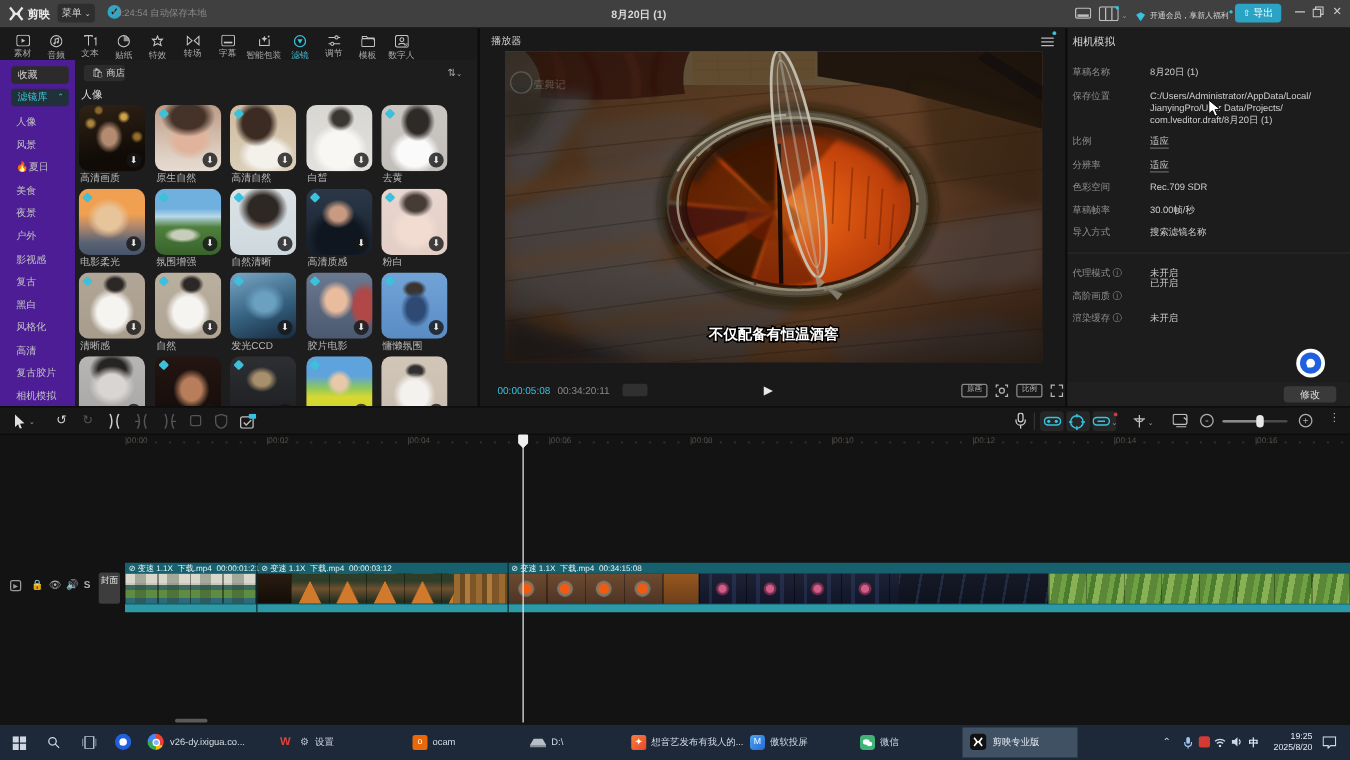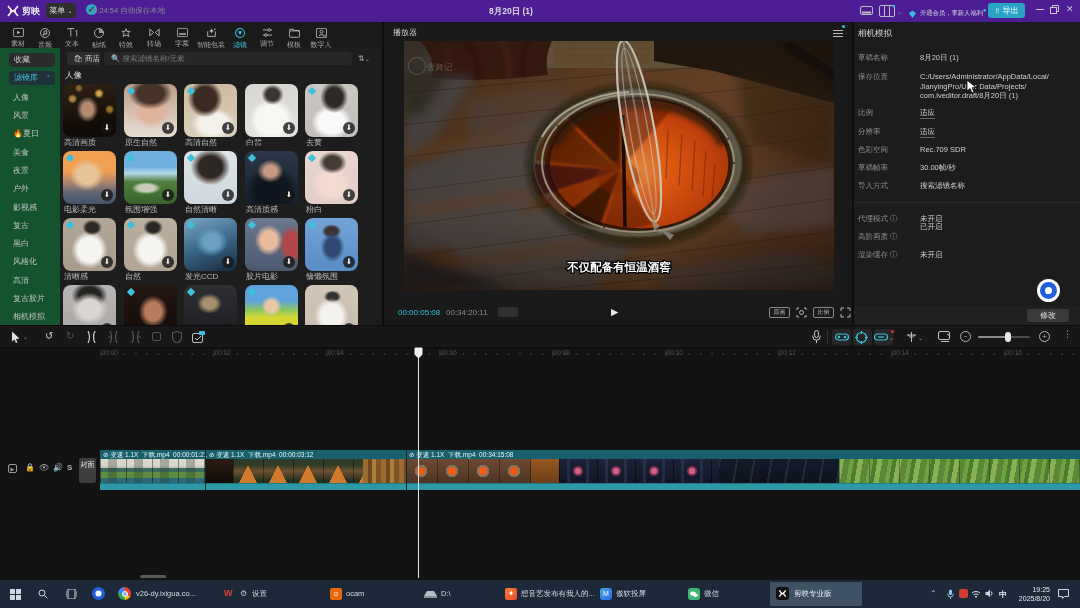--- a/index.html
+++ b/index.html
@@ -1,21 +1,21 @@
 <!DOCTYPE html>
 <html><head><meta charset="utf-8">
 <style>
 *{margin:0;padding:0;box-sizing:border-box}
 html,body{width:1080px;height:608px;overflow:hidden;background:#0d0d0d}
 body{font-family:"Liberation Sans",sans-serif;color:#ccc;position:relative}
 .abs{position:absolute}
-#titlebar{left:0;top:0;width:1080px;height:22px;background:#4c1d95}
+#titlebar{left:0;top:0;width:1080px;height:22px;background:#404040}
 #toolbar{left:0;top:22px;width:382px;height:26px;background:#1a1a1a}
 #leftpanel{left:0;top:48px;width:382px;height:277px;background:#1d1d1d;overflow:hidden}
-#sidebar{left:0;top:0;width:60px;height:277px;background:#14532d}
+#sidebar{left:0;top:0;width:60px;height:277px;background:#4c1d95}
 #player{left:384px;top:22px;width:468px;height:303px;background:#191919}
 #rightpanel{left:854px;top:22px;width:226px;height:303px;background:#1c1c1c}
 #tltools{left:0;top:325px;width:1080px;height:23px;background:#171717;border-top:1px solid #0b0b0b;border-bottom:1px solid #0b0b0b}
 #timeline{left:0;top:348px;width:1080px;height:232px;background:#131313}
 #taskbar{left:0;top:580px;width:1080px;height:28px;background:#1d2838}
 .tbi{position:absolute;top:3px;width:54px;text-align:center;color:#a9a9a9}
 .tbi svg{display:block;margin:2px auto 0;transform:scale(.85)}
 .tbi .lb{font-size:7px;line-height:8px;margin-top:2px;letter-spacing:0;white-space:nowrap}
 .cyan{color:#3fc1d8}
 .sideitem{position:absolute;left:13px;font-size:8px;color:#c2c2c2;white-space:nowrap}
@@ -163,21 +163,20 @@
     <div class="sideitem" style="top:135px">户外</div>
     <div class="sideitem" style="top:154px">影视感</div>
     <div class="sideitem" style="top:172px">复古</div>
     <div class="sideitem" style="top:190px">黑白</div>
     <div class="sideitem" style="top:208px">风格化</div>
     <div class="sideitem" style="top:227px">高清</div>
     <div class="sideitem" style="top:245px">复古胶片</div>
     <div class="sideitem" style="top:263px">相机模拟</div>
   </div>
   <div class="abs" style="left:67px;top:4px;width:33px;height:13px;background:#2c2c2c;border-radius:3px;color:#d0d0d0;font-size:7.5px;line-height:13px;text-align:right">🛍 商店</div>
-  <div class="abs" style="left:104px;top:4px;width:248px;height:13px;background:#272727;border-radius:4px;color:#777;font-size:7.5px;line-height:13px;text-indent:7px">🔍 搜索滤镜名称/元素</div>
   <div class="abs" style="left:358px;top:6px;color:#aaa;font-size:8px">⇅<span style="font-size:6px">⌄</span></div>
   <div class="abs" style="left:65px;top:22px;font-size:8.5px;color:#dedede">人像</div>
   <div class="thumb" style="left:63px;top:36px;background:radial-gradient(circle at 68% 18%,rgba(226,178,80,.9) 2px,transparent 5px),radial-gradient(circle at 18% 28%,rgba(226,178,80,.7) 2px,transparent 5px),radial-gradient(circle at 88% 48%,rgba(200,150,60,.7) 2px,transparent 5px),radial-gradient(circle at 30% 8%,rgba(200,150,60,.6) 2px,transparent 4px),radial-gradient(ellipse 30% 36% at 46% 48%,rgba(205,160,130,.85) 0 35%,transparent 68%),linear-gradient(170deg,#302215,#100b06 75%)">
       <div class="dl">⬇</div>
     </div>
   <div class="thumb" style="left:124px;top:36px;background:radial-gradient(ellipse 55% 40% at 50% 18%,#453229 0 45%,transparent 75%),radial-gradient(ellipse 45% 38% at 52% 52%,#e0b49c 0 50%,transparent 80%),linear-gradient(180deg,#bd9c85,#dcccbf 70%,#e6dcd2)">
       <div class="vip"></div>
       <div class="dl">⬇</div>
     </div>
   <div class="thumb" style="left:184px;top:36px;background:radial-gradient(ellipse 42% 45% at 40% 28%,#3c2b22 0 50%,transparent 78%),radial-gradient(ellipse 50% 35% at 55% 75%,#f4f0ea 0 55%,transparent 85%),linear-gradient(180deg,#cfbca1,#dbcfb9)">

